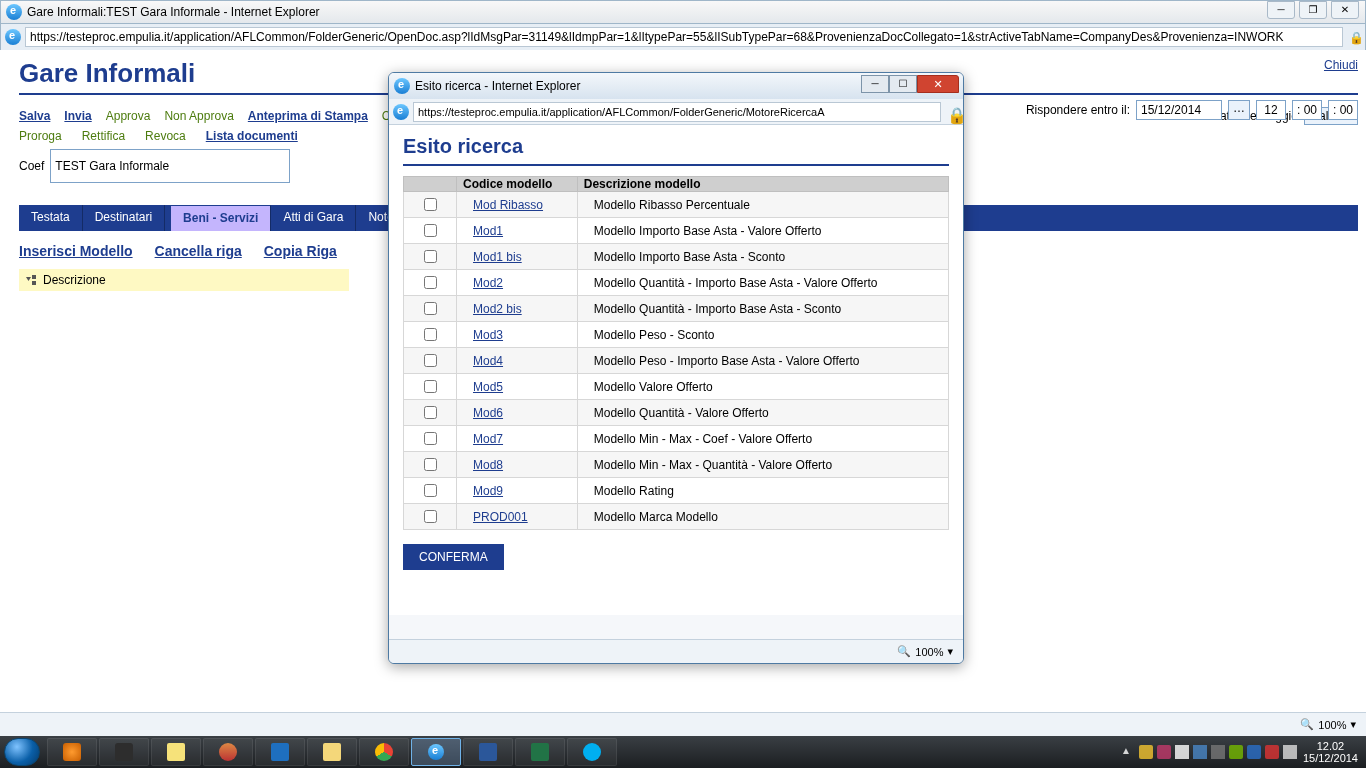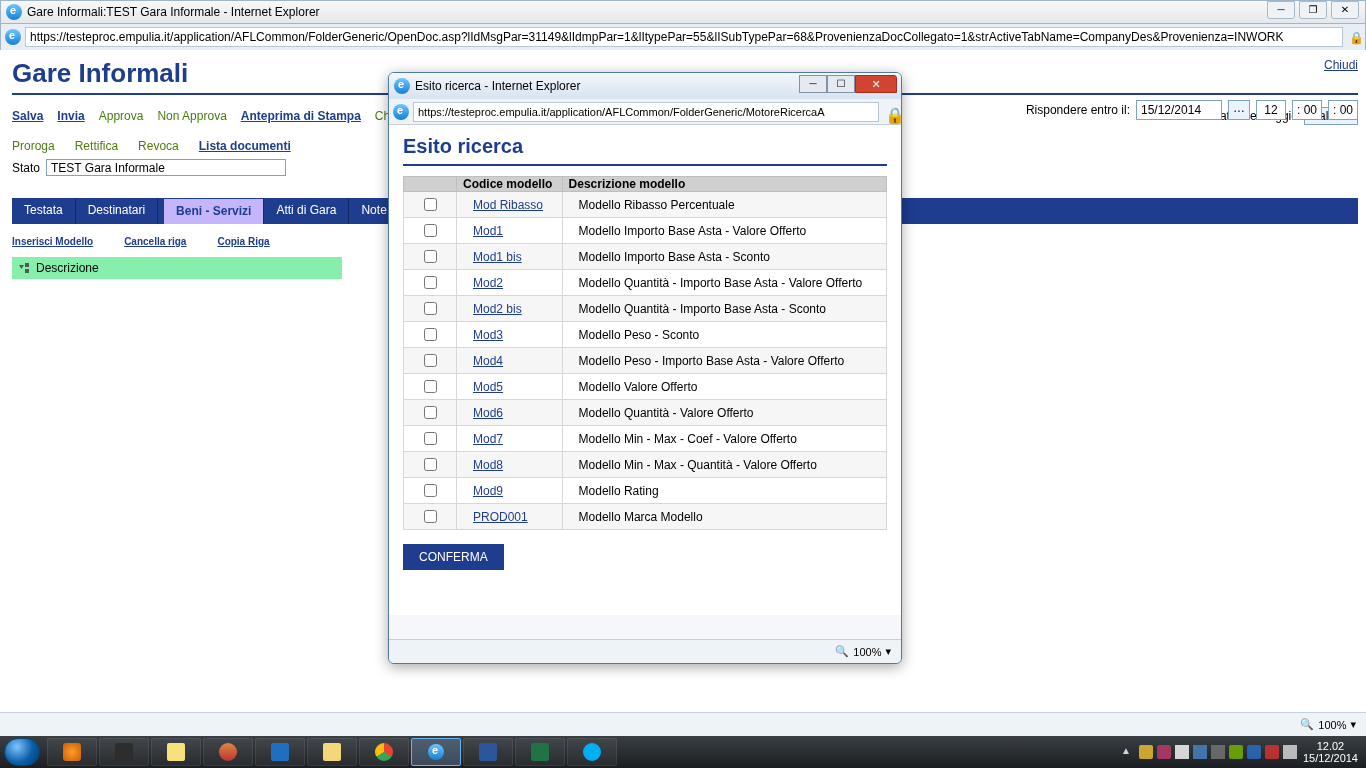--- a/index.html
+++ b/index.html
@@ -9,50 +9,50 @@
   .main-window { position:absolute; top:0; left:0; width:1366px; height:768px; }
   .titlebar-main { height:24px; background:linear-gradient(#f8f8f8,#e4e8ec); border:1px solid #9fb6c9; display:flex; align-items:center; font-size:12px; position:relative; }
   .titlebar-main .ie-icon { width:16px; height:16px; margin:0 5px; }
   .titlebar-main .window-controls { position:absolute; right:6px; top:0; display:flex; gap:4px; }
   .win-btn { width:28px; height:18px; border:1px solid #a9b9c8; background:#eef3f7; border-radius:0 0 3px 3px; font-size:10px; text-align:center; line-height:16px; cursor:pointer; }
   .addrbar-main { height:26px; background:#e7eef5; border-left:1px solid #9fb6c9; border-right:1px solid #9fb6c9; display:flex; align-items:center; padding:0 4px; font-size:12px; }
   .addrbar-main input { flex:1; height:20px; border:1px solid #b9c7d4; padding:0 4px; font-size:12px; background:#fff; }
   .lock-icon { width:12px; height:12px; margin-left:6px; color:#6a7a88; }
 
   
-  .page { position:absolute; top:52px; left:4px; right:0; padding:6px 8px 0; }
+  .page { position:absolute; top:52px; left:11px; right:0; padding:6px 8px 0; }
   .page-header { display:flex; justify-content:space-between; align-items:flex-start; padding-bottom:4px; border-bottom:2px solid #1e3d8f; }
   .page-title { color:#1e3d8f; font-size:26px; font-weight:bold; }
   .close-link { color:#1e3d8f; font-size:12px; text-decoration:underline; cursor:pointer; }
 
   .toolbar-links { margin-top:12px; font-size:12px; display:flex; flex-wrap:wrap; gap:14px; align-items:center; }
   .toolbar-links .lnk { color:#1e3d8f; text-decoration:underline; cursor:pointer; font-weight:bold; }
   .toolbar-links .dis { color:#4d7c0f; }
   .status-right { margin-left:auto; display:flex; align-items:center; gap:6px; font-size:12px; }
   .status-box { border:1px solid #7da2c8; background:#eaf2fb; padding:1px 6px; }
 
   .nome-row { margin-top:6px; font-size:12px; display:flex; align-items:center; gap:6px; }
-  .nome-row input { height:17px; border:1px solid #7da2c8; padding:0 4px; width:240px; font-size:12px; }
+  .nome-row input { height:34px; border:1px solid #7da2c8; padding:0 4px; width:240px; font-size:12px; }
   .resp-row { position:absolute; right:8px; top:100px; font-size:12px; display:flex; align-items:center; gap:6px; }
   .resp-row input.date { width:86px; height:20px; border:1px solid #7da2c8; padding:0 4px; font-size:12px; text-align:left; }
   .resp-row .dots { width:22px; height:20px; border:1px solid #7da2c8; background:#eaf2fb; text-align:center; cursor:pointer; }
   .resp-row input.tm { width:30px; height:20px; border:1px solid #7da2c8; text-align:center; font-size:12px; }
 
   .tab-bar { margin-top:22px; background:#1e3d8f; height:26px; display:flex; align-items:stretch; font-size:12px; }
   .tab { color:#fff; padding:5px 12px; cursor:pointer; border-right:1px solid #142b66; }
   .tab.active { background:#c4b5fd; color:#1e3d8f; font-weight:bold; border-top:1px solid #1e3d8f;margin-left:6px; }
 
-  .action-links { margin-top:12px; font-size:10px; display:flex; gap:31px; }
+  .action-links { margin-top:12px; font-size:14px; display:flex; gap:22px; }
   .action-links a { color:#1e3d8f; text-decoration:underline; font-weight:bold; cursor:pointer; }
 
-  .desc-bar { margin-top:10px; width:330px; background:#86efac; height:22px; display:flex; align-items:center; padding:0 6px; font-size:12px; gap:6px; }
+  .desc-bar { margin-top:10px; width:330px; background:#fef9c3; height:22px; display:flex; align-items:center; padding:0 6px; font-size:12px; gap:6px; }
   .sel-icon { width:12px; height:12px; display:inline-block; }
 
   
-  .popup { position:absolute; left:388px; top:72px; width:514px; height:592px; border:1px solid #4e7aa3; border-radius:6px; box-shadow:0 3px 14px rgba(0,0,0,.35); background:#f5f7fa; overflow:hidden; }
+  .popup { position:absolute; left:388px; top:72px; width:576px; height:592px; border:1px solid #4e7aa3; border-radius:6px; box-shadow:0 3px 14px rgba(0,0,0,.35); background:#f5f7fa; overflow:hidden; }
   .popup .p-titlebar { height:26px; background:linear-gradient(#f3f7fb,#d7e3ef); display:flex; align-items:center; font-size:12px; position:relative; }
   .popup .p-titlebar .ie-icon { width:16px; height:16px; margin:0 5px; }
   .popup .p-controls { position:absolute; right:4px; top:2px; display:flex; }
   .p-min, .p-max { width:28px; height:18px; border:1px solid #7d94a9; background:#e4eaf0; font-size:10px; text-align:center; line-height:16px; cursor:pointer; }
   .p-close { width:42px; height:18px; background:#d04430; color:#fff; border:1px solid #a52e1d; font-size:11px; text-align:center; line-height:16px; cursor:pointer; border-radius:0 3px 0 0; }
   .popup .p-addr { height:26px; background:#eef3f8; display:flex; align-items:center; padding:0 4px; border-bottom:1px solid #c4d1dd; }
   .popup .p-addr input { flex:1; height:20px; border:1px solid #b9c7d4; font-size:11px; padding:0 4px; }
   .popup .p-body { padding:10px 14px; background:#fff; height:490px; overflow:hidden; }
   .popup .p-title { color:#1e3d8f; font-size:20px; font-weight:bold; padding-bottom:6px; border-bottom:2px solid #1e3d8f; margin-bottom:10px; }
   .res-table { width:100%; border-collapse:collapse; font-size:12px; }
@@ -114,29 +114,29 @@
       <span class="lnk">Invia</span>
       <span class="dis">Approva</span>
       <span class="dis">Non Approva</span>
       <span class="lnk">Anteprima di Stampa</span>
       <span class="dis">Chia</span>
       <div class="status-right">
         <span>Stato Messaggio</span>
         <span class="status-box">Salvato</span>
       </div>
     </div>
-    <div class="toolbar-links" style="margin-top:14px;gap:20px;">
+    <div class="toolbar-links" style="margin-top:4px;gap:20px;">
       <span class="dis">Proroga</span>
       <span class="dis">Rettifica</span>
       <span class="dis">Revoca</span>
       <span class="lnk">Lista documenti</span>
     </div>
 
     <div class="nome-row">
-      <span>Stato</span>
+      <span>Coef</span>
       <input value="TEST Gara Informale" style="">
     </div>
 
     <div class="tab-bar">
       <div class="tab">Testata</div>
       <div class="tab">Destinatari</div>
       <div class="tab active">Beni - Servizi</div>
       <div class="tab">Atti di Gara</div>
       <div class="tab">Note</div>
       <div class="tab">Ap</div>

